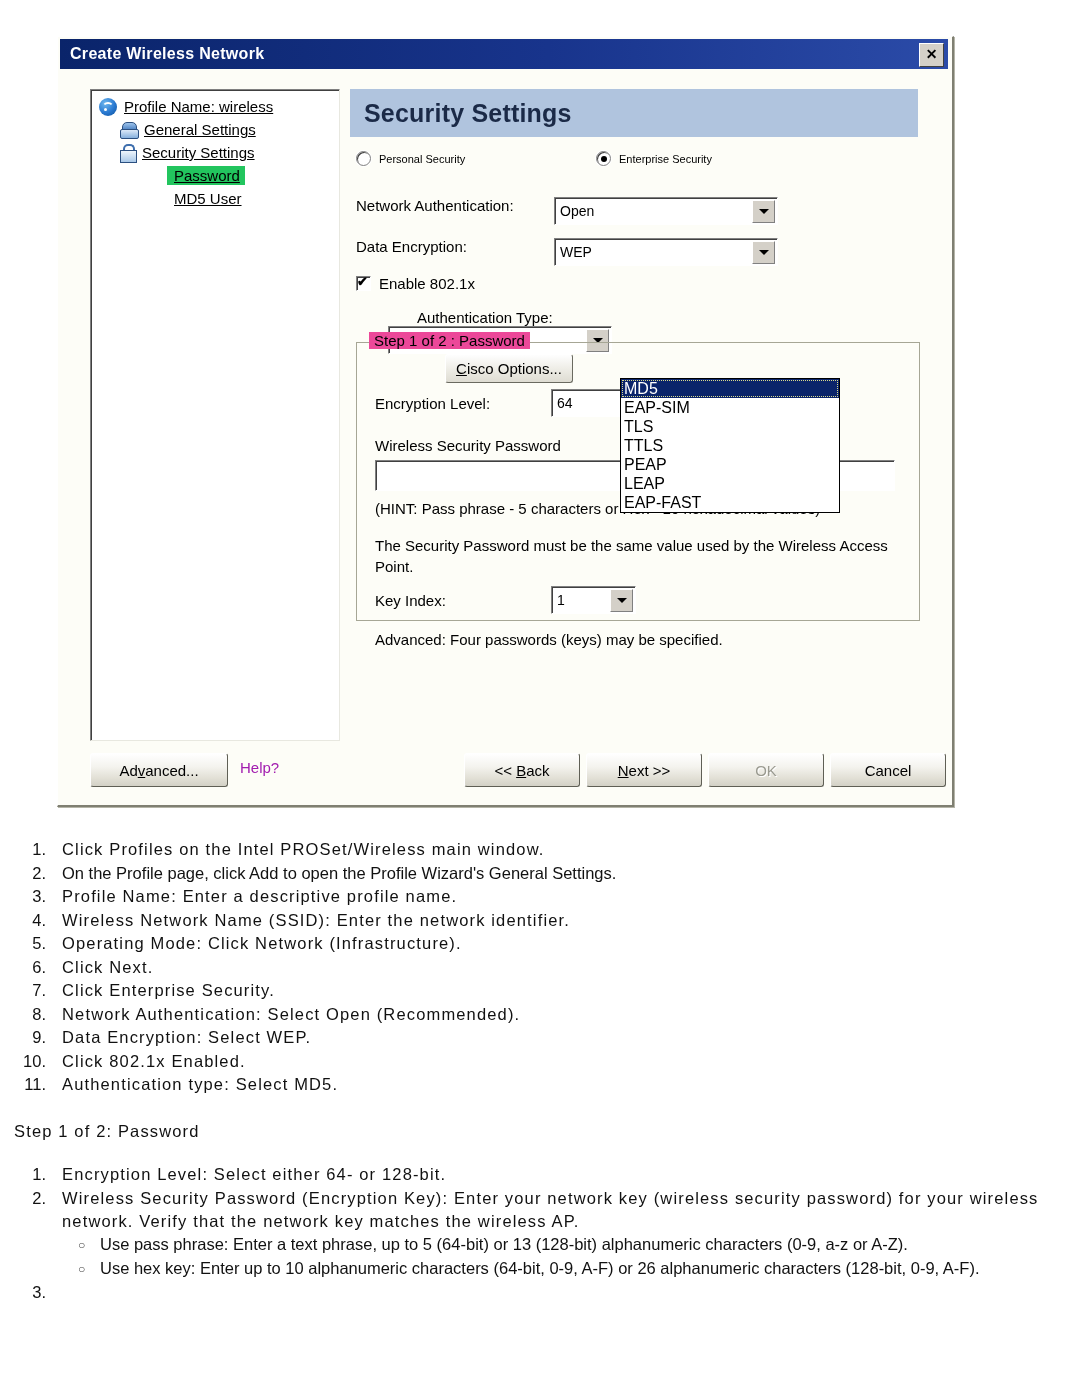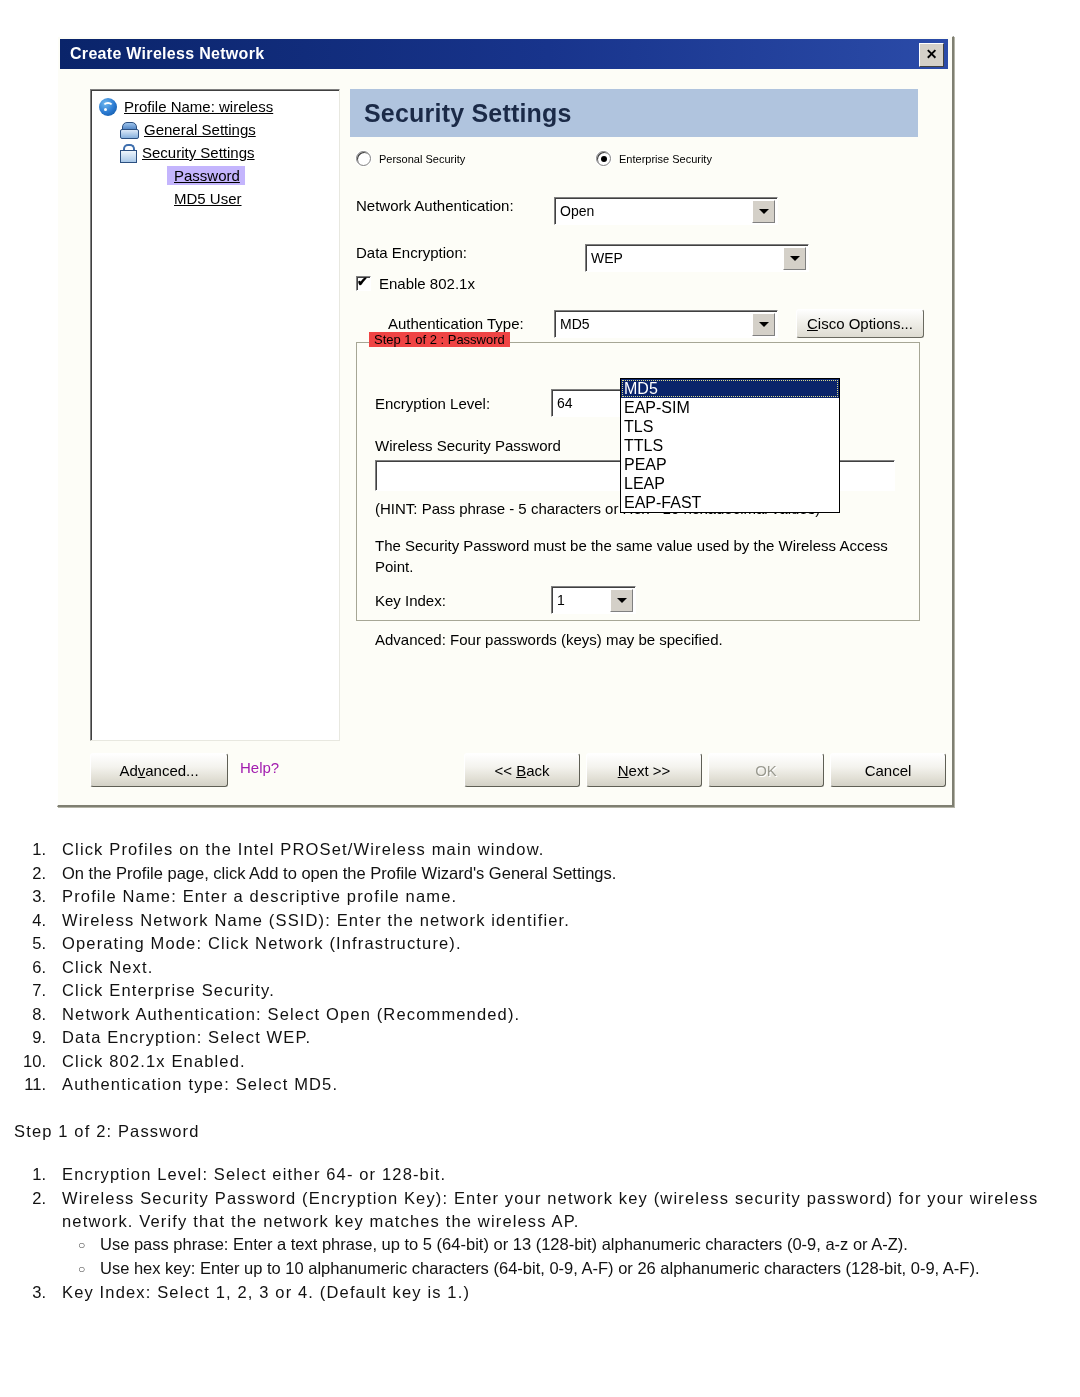--- a/index.html
+++ b/index.html
@@ -89,21 +89,21 @@
     white-space: nowrap;
   }
   .tree-row .t-label { padding-left: 7px; text-decoration: underline; }
   #tree-row-profile { margin-left: 8px; margin-top: 5px; }
   #tree-row-general { margin-left: 29px; }
   #tree-row-security { margin-left: 29px; }
   #tree-row-password { margin-left: 76px; }
   #tree-row-md5user  { margin-left: 76px; }
 
   .t-sel {
-    background: #c4b5fd;
+    background: #22c55e;
     padding: 1px 5px 1px 4px;
   }
 
   .icon-wifi {
     width: 18px; height: 18px; border-radius: 50%;
     background: radial-gradient(circle at 35% 30%, #6fb8ef 0%, #2878d0 55%, #0a4d96 100%);
     position: relative; flex: 0 0 auto;
   }
   .icon-wifi::after {
     content: "";
@@ -181,21 +181,21 @@
     margin-right: 8px; flex: 0 0 auto; position: relative;
   }
   .radio.checked::after {
     content:""; position:absolute; left:3.5px; top:3.5px;
     width:6px; height:6px; border-radius:50%; background:#000;
   }
 
   
   .field-row { position: absolute; display: flex; align-items: flex-start; font-size: 15px; }
   #row-netauth { left: 6px; top: 108px; }
-  #row-dataenc { left: 6px; top: 155px; gap: 31px; }
+  #row-dataenc { left: 6px; top: 149px; }
   .field-label { width: 198px; white-space: nowrap; }
 
   .combo {
     width: 222px; height: 26px;
     background: #ffffff;
     border-top: 1px solid #808080;
     border-left: 1px solid #808080;
     border-right: 1px solid #ffffff;
     border-bottom: 1px solid #ffffff;
     box-shadow: inset 1px 1px 0 #404040;
@@ -227,21 +227,21 @@
     border-top: 1px solid #808080; border-left: 1px solid #808080;
     border-right: 1px solid #ffffff; border-bottom: 1px solid #ffffff;
     box-shadow: inset 1px 1px 0 #404040;
     margin-right: 8px; position: relative; flex: 0 0 auto;
   }
   .checkbox.checked::after {
     content: "\2714"; position: absolute; left: 0px; top: -3px;
     font-size: 13px; line-height: 15px; color: #000; font-weight: bold;
   }
 
-  #row-authtype { position: absolute; left: 38px; top: 220px; display: flex; align-items: center; font-size: 15px; }
+  #row-authtype { position: absolute; left: 38px; top: 220px; display: flex; align-items: center; font-size: 15px; flex-direction: column; }
   #row-authtype .field-label { width: 166px; }
   #combo-authtype { width: 222px; }
   #cisco-options-btn {
     margin-left: 18px;
     height: 27px; padding: 0 10px;
     background: linear-gradient(to bottom,#fefefe 0%, #f0efe9 45%, #dedcd2 100%);
     border-top: 1px solid #ffffff;
     border-left: 1px solid #ffffff;
     border-right: 1px solid #6a6a60;
     border-bottom: 1px solid #6a6a60;
@@ -254,23 +254,23 @@
 
   
   #group-step {
     position: absolute; left: 6px; top: 253px;
     width: 562px; height: 277px;
     border: 1px solid #a6a695;
     background: transparent;
   }
   #group-step-legend {
     position: absolute; left: 12px; top: -11px;
-    background: #ef4444;
+    background: #ec4899;
     padding: 0 5px;
-    font-size: 13px; white-space: nowrap;
+    font-size: 15px; white-space: nowrap;
   }
 
   #row-enclevel { position: absolute; left: 18px; top: 46px; display: flex; align-items: center; font-size: 15px; }
   #row-enclevel .field-label { width: 176px; }
   #combo-enclevel { width: 155px; }
 
   #label-wsp { position: absolute; left: 18px; top: 94px; font-size: 15px; white-space: nowrap; }
   #input-wsp {
     position: absolute; left: 18px; top: 117px;
     width: 518px; height: 29px;
@@ -536,16 +536,16 @@
   <ol class="sublist">
     <li><span class="num">1.</span><span class="sp">Encryption Level: Select either 64- or 128-bit.</span></li>
     <li>
       <span class="num">2.</span>
       <span class="sp">Wireless Security Password (Encryption Key): Enter your network key (wireless security password) for your wireless network. Verify that the network key matches the wireless AP.</span>
       <ul class="bullets">
         <li><span class="bul">○</span><span>Use pass phrase: Enter a text phrase, up to 5 (64-bit) or 13 (128-bit) alphanumeric characters (0-9, a-z or A-Z).</span></li>
         <li><span class="bul">○</span><span>Use hex key: Enter up to 10 alphanumeric characters (64-bit, 0-9, A-F) or 26 alphanumeric characters (128-bit, 0-9, A-F).</span></li>
       </ul>
     </li>
-    <li><span class="num">3.</span><span class="sp">Key Index: Select 1, 2, 3 or 4. (Default key is 1.)</span></li>
+    <li><span class="num">3.</span></li>
   </ol>
 
 </div>
 
 </body></html>

